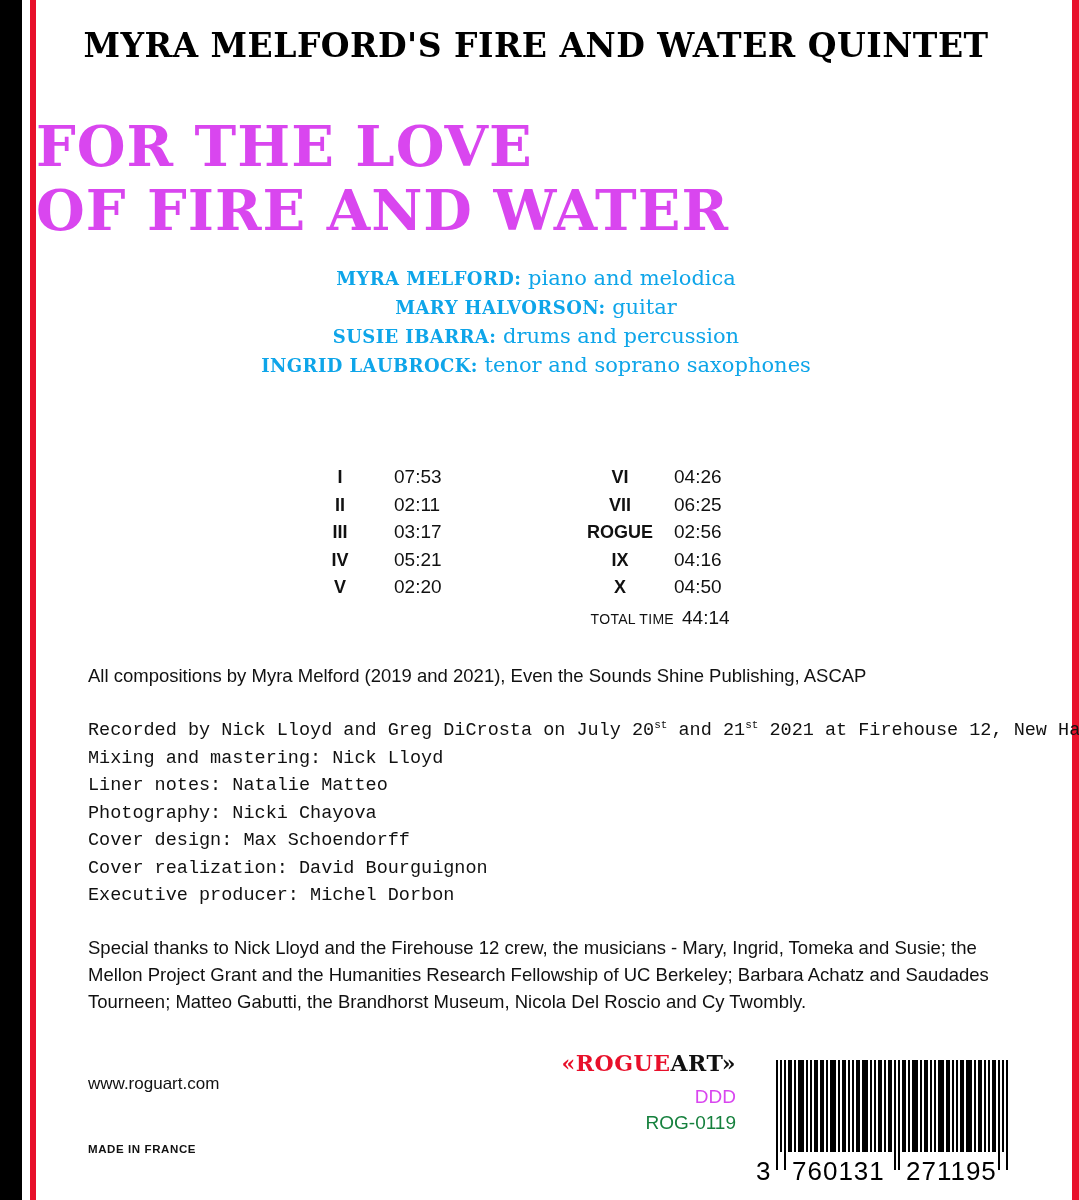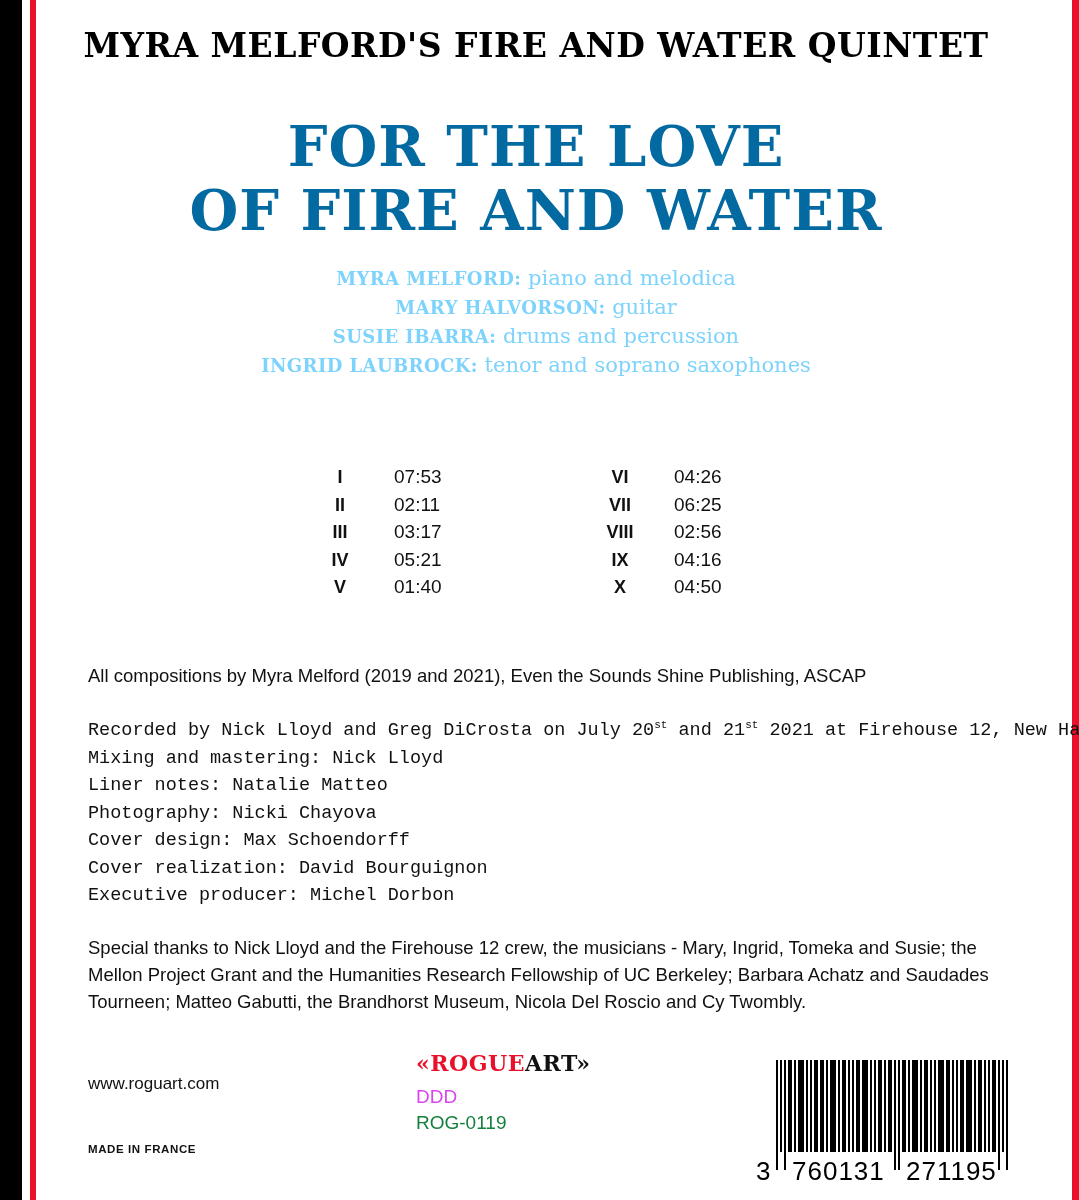--- a/index.html
+++ b/index.html
@@ -62,38 +62,37 @@
     font-size: 33px;
     letter-spacing: 0.5px;
     color: #000000;
   }
 
   .album-title {
     position: absolute;
     left: 0;
     top: 118px;
     width: 1000px;
-    text-align: center;
     font-family: "DejaVu Serif", serif;
     font-weight: bold;
     font-size: 56px;
     line-height: 56px;
-    color: #0369a1;
+    color: #d946ef;
     letter-spacing: 1px;
   }
   .album-title .line2 { display: block; margin-top: 8px; }
 
   .personnel {
     position: absolute;
     left: 0;
     top: 264px;
     width: 1000px;
     text-align: center;
     font-family: "DejaVu Serif", serif;
-    color: #7dd3fc;
+    color: #0ea5e9;
   }
   .personnel .row {
     font-size: 21px;
     line-height: 29px;
     white-space: nowrap;
   }
   .personnel .nm {
     font-weight: bold;
     font-size: 18px;
     letter-spacing: 0.4px;
@@ -180,21 +179,21 @@
     font-size: 11.5px;
     font-weight: bold;
     letter-spacing: 0.6px;
     color: #111111;
   }
   .label-block {
     position: absolute;
     left: 380px;
     top: 1050px;
     width: 320px;
-    text-align: left;
+    text-align: right;
   }
   .label-name {
     font-family: "DejaVu Serif", serif;
     font-size: 22px;
     font-weight: bold;
     color: #e8102a;
     letter-spacing: 0.5px;
   }
   .label-name .art { color: #111111; }
   .ddd {
@@ -314,43 +313,47 @@
           <span class="trk-num">VII</span>
           <span class="trk-time">06:25</span>
         </div>
       </div>
       <div class="trk-row">
         <div class="trk-col">
           <span class="trk-num">III</span>
           <span class="trk-time">03:17</span>
         </div>
         <div class="trk-col">
-          <span class="trk-num">VIII</span>
+          <span class="trk-num">ROGUE</span>
           <span class="trk-time">02:56</span>
         </div>
       </div>
       <div class="trk-row">
         <div class="trk-col">
           <span class="trk-num">IV</span>
           <span class="trk-time">05:21</span>
         </div>
         <div class="trk-col">
           <span class="trk-num">IX</span>
           <span class="trk-time">04:16</span>
         </div>
       </div>
       <div class="trk-row">
         <div class="trk-col">
           <span class="trk-num">V</span>
-          <span class="trk-time">01:40</span>
+          <span class="trk-time">02:20</span>
         </div>
         <div class="trk-col">
           <span class="trk-num">X</span>
           <span class="trk-time">04:50</span>
         </div>
+      </div>
+      <div class="total-row">
+        <span class="total-label">TOTAL TIME</span>
+        <span class="total-time">44:14</span>
       </div>
     </div>
 
     <div class="credits compositions">All compositions by Myra Melford (2019 and 2021), Even the Sounds Shine Publishing, ASCAP</div>
 
     <div class="credits recording">
       <div><span>Recorded by Nick Lloyd and Greg DiCrosta on July 20</span><sup>st</sup><span> and 21</span><sup>st</sup><span> 2021 at Firehouse 12, New Haven, CT, USA</span></div>
       <div>Mixing and mastering: Nick Lloyd</div>
       <div>Liner notes: Natalie Matteo</div>
       <div>Photography: Nicki Chayova</div>

